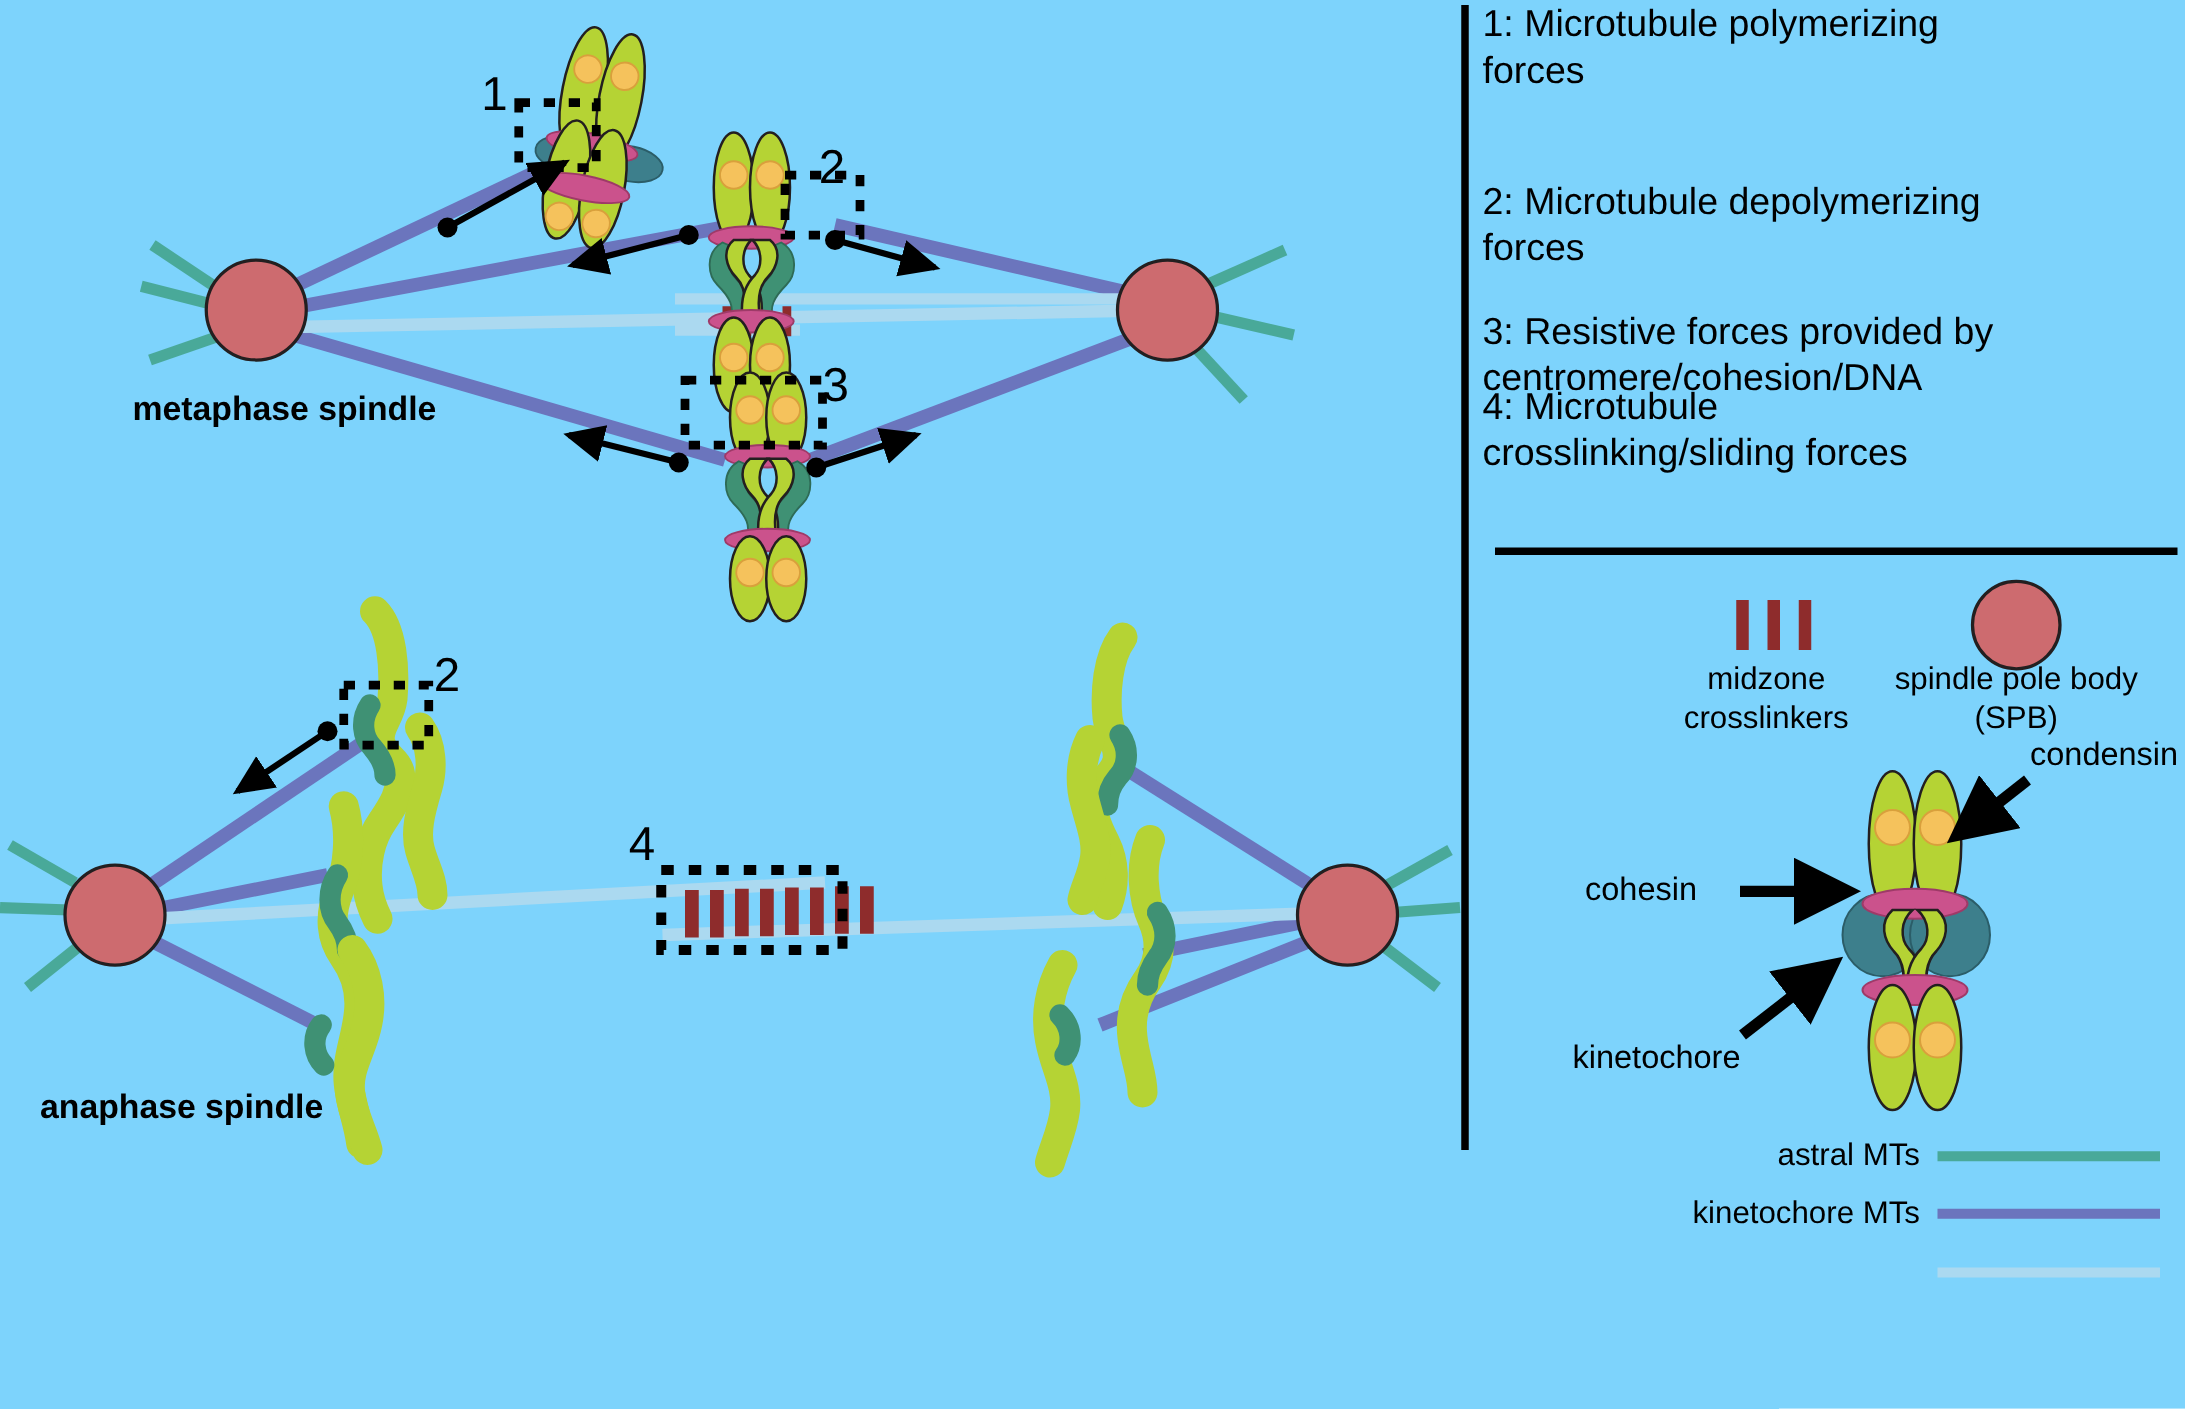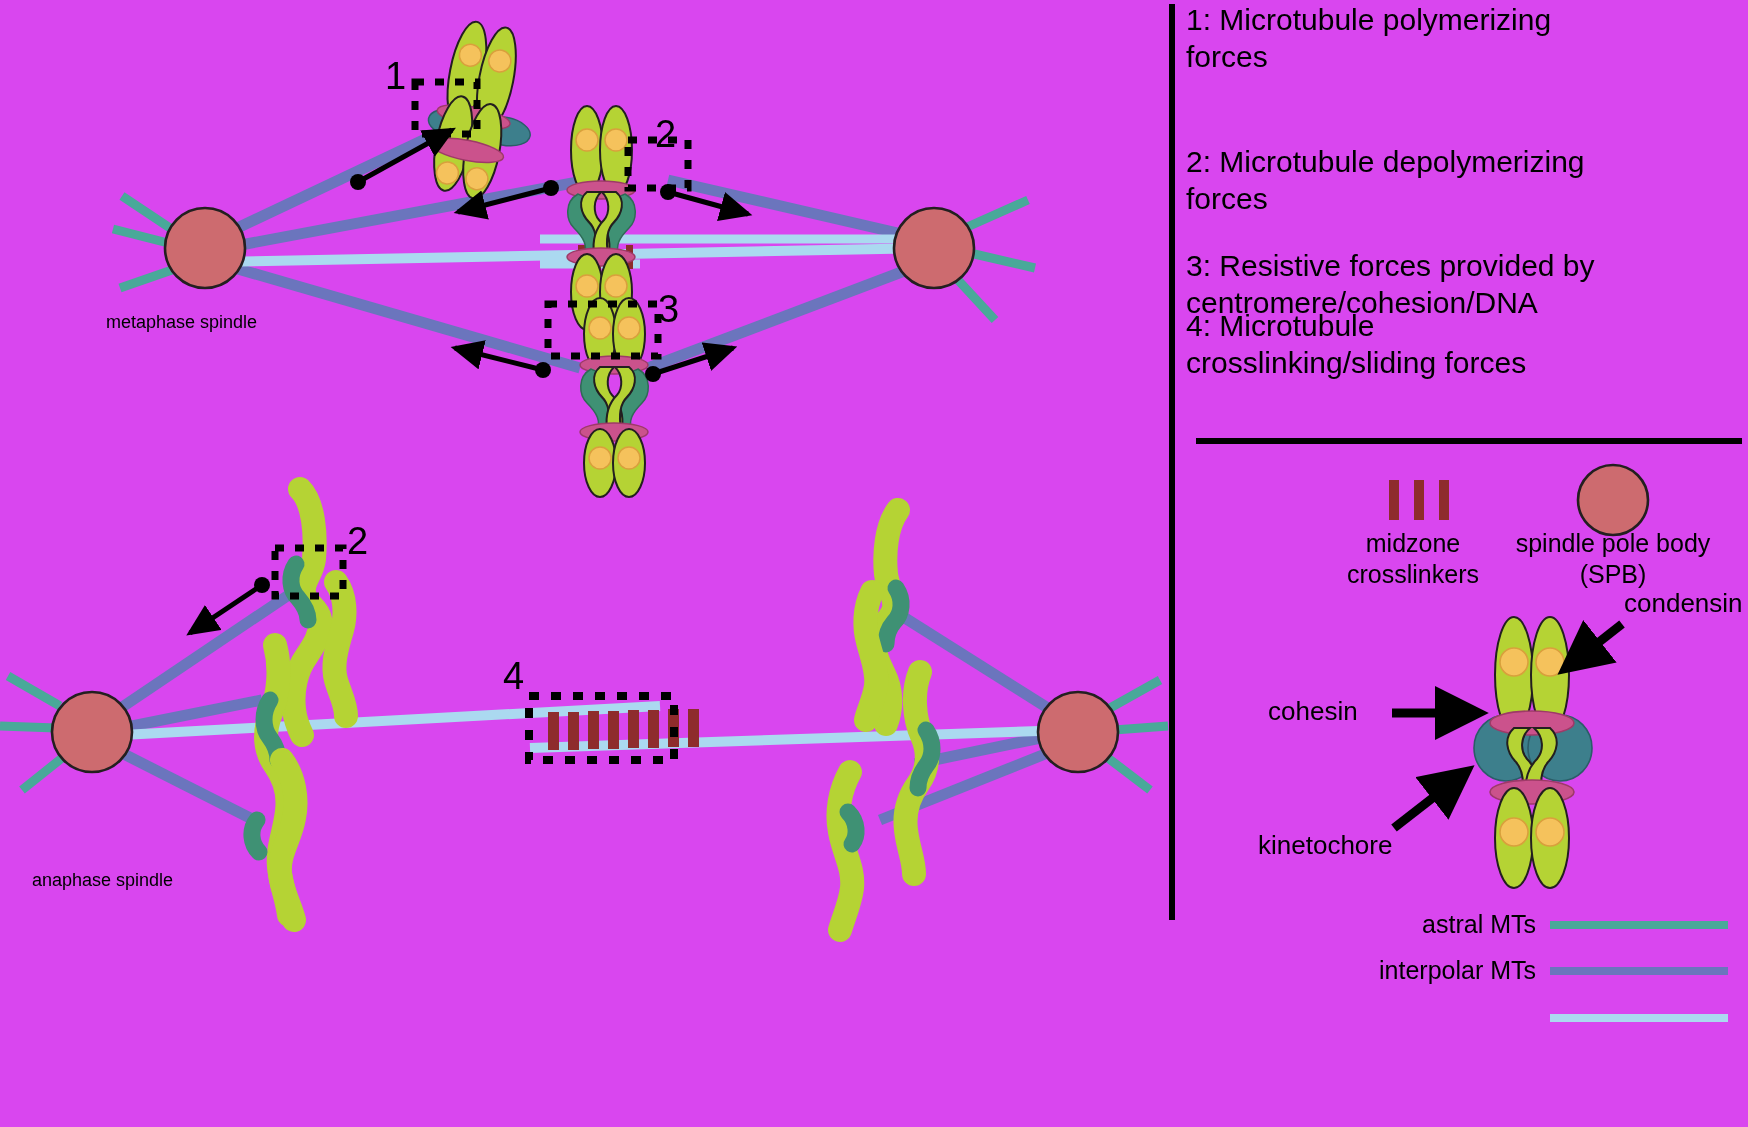--- a/index.html
+++ b/index.html
@@ -1,23 +1,23 @@
 <!DOCTYPE html>
 <html><head>
 <meta charset="utf-8">
 <style>
   html,body{margin:0;padding:0;background:#fff;}
   body{font-family:"Liberation Sans", sans-serif;}
-  #page{position:relative;width:1748px;height:1127px;background:#d946ef;overflow:hidden;}
+  #page{position:relative;width:1748px;height:1127px;background:#7dd3fc;overflow:hidden;}
   #diagram{position:absolute;left:0;top:0;width:1748px;height:1127px;}
   .force-item{position:absolute;font-size:30px;color:#000;line-height:1.22;width:400px;}
   .legend-cap{position:absolute;font-size:25px;color:#000;text-align:center;line-height:1.22;}
   .mtlabel{position:absolute;font-size:25px;color:#000;text-align:right;}
   .numlabel{position:absolute;font-size:38px;color:#000;font-weight:400;}
-  .phaselabel{position:absolute;font-size:18px;color:#000;}
+  .phaselabel{position:absolute;font-size:27px;color:#000;font-weight:bold;}
   .annot{position:absolute;font-size:26px;color:#000;}
 </style>
 </head>
 <body>
 
 <div id="page">
 
 <svg id="diagram" viewBox="0 0 1748 1127">
   <defs>
     <marker id="arrowhead" markerWidth="7" markerHeight="7" refX="5.6" refY="3" orient="auto">
@@ -278,21 +278,21 @@
 <div class="legend-cap" style="left:1508px;top:528px;width:210px;">spindle pole
 body (SPB)</div>
 <div class="legend-cap" style="left:1308px;top:528px;width:210px;">midzone
 crosslinkers</div>
 
 <div class="annot" style="left:1624px;top:588px;">condensin</div>
 <div class="annot" style="left:1268px;top:696px;">cohesin</div>
 <div class="annot" style="left:1258px;top:830px;">kinetochore</div>
 
 <div class="mtlabel" style="left:1220px;top:910px;width:316px;">astral MTs</div>
-<div class="mtlabel" style="left:1220px;top:956px;width:316px;">interpolar MTs</div>
+<div class="mtlabel" style="left:1220px;top:956px;width:316px;">kinetochore MTs</div>
 
 <div class="numlabel" style="left:385px;top:55px;">1</div>
 <div class="numlabel" style="left:655px;top:113px;">2</div>
 <div class="numlabel" style="left:658px;top:288px;">3</div>
 <div class="numlabel" style="left:347px;top:520px;">2</div>
 <div class="numlabel" style="left:503px;top:655px;">4</div>
 
 <div class="phaselabel" style="left:106px;top:312px;">metaphase spindle</div>
 <div class="phaselabel" style="left:32px;top:838px;margin-top:32px;">anaphase spindle</div>
 

